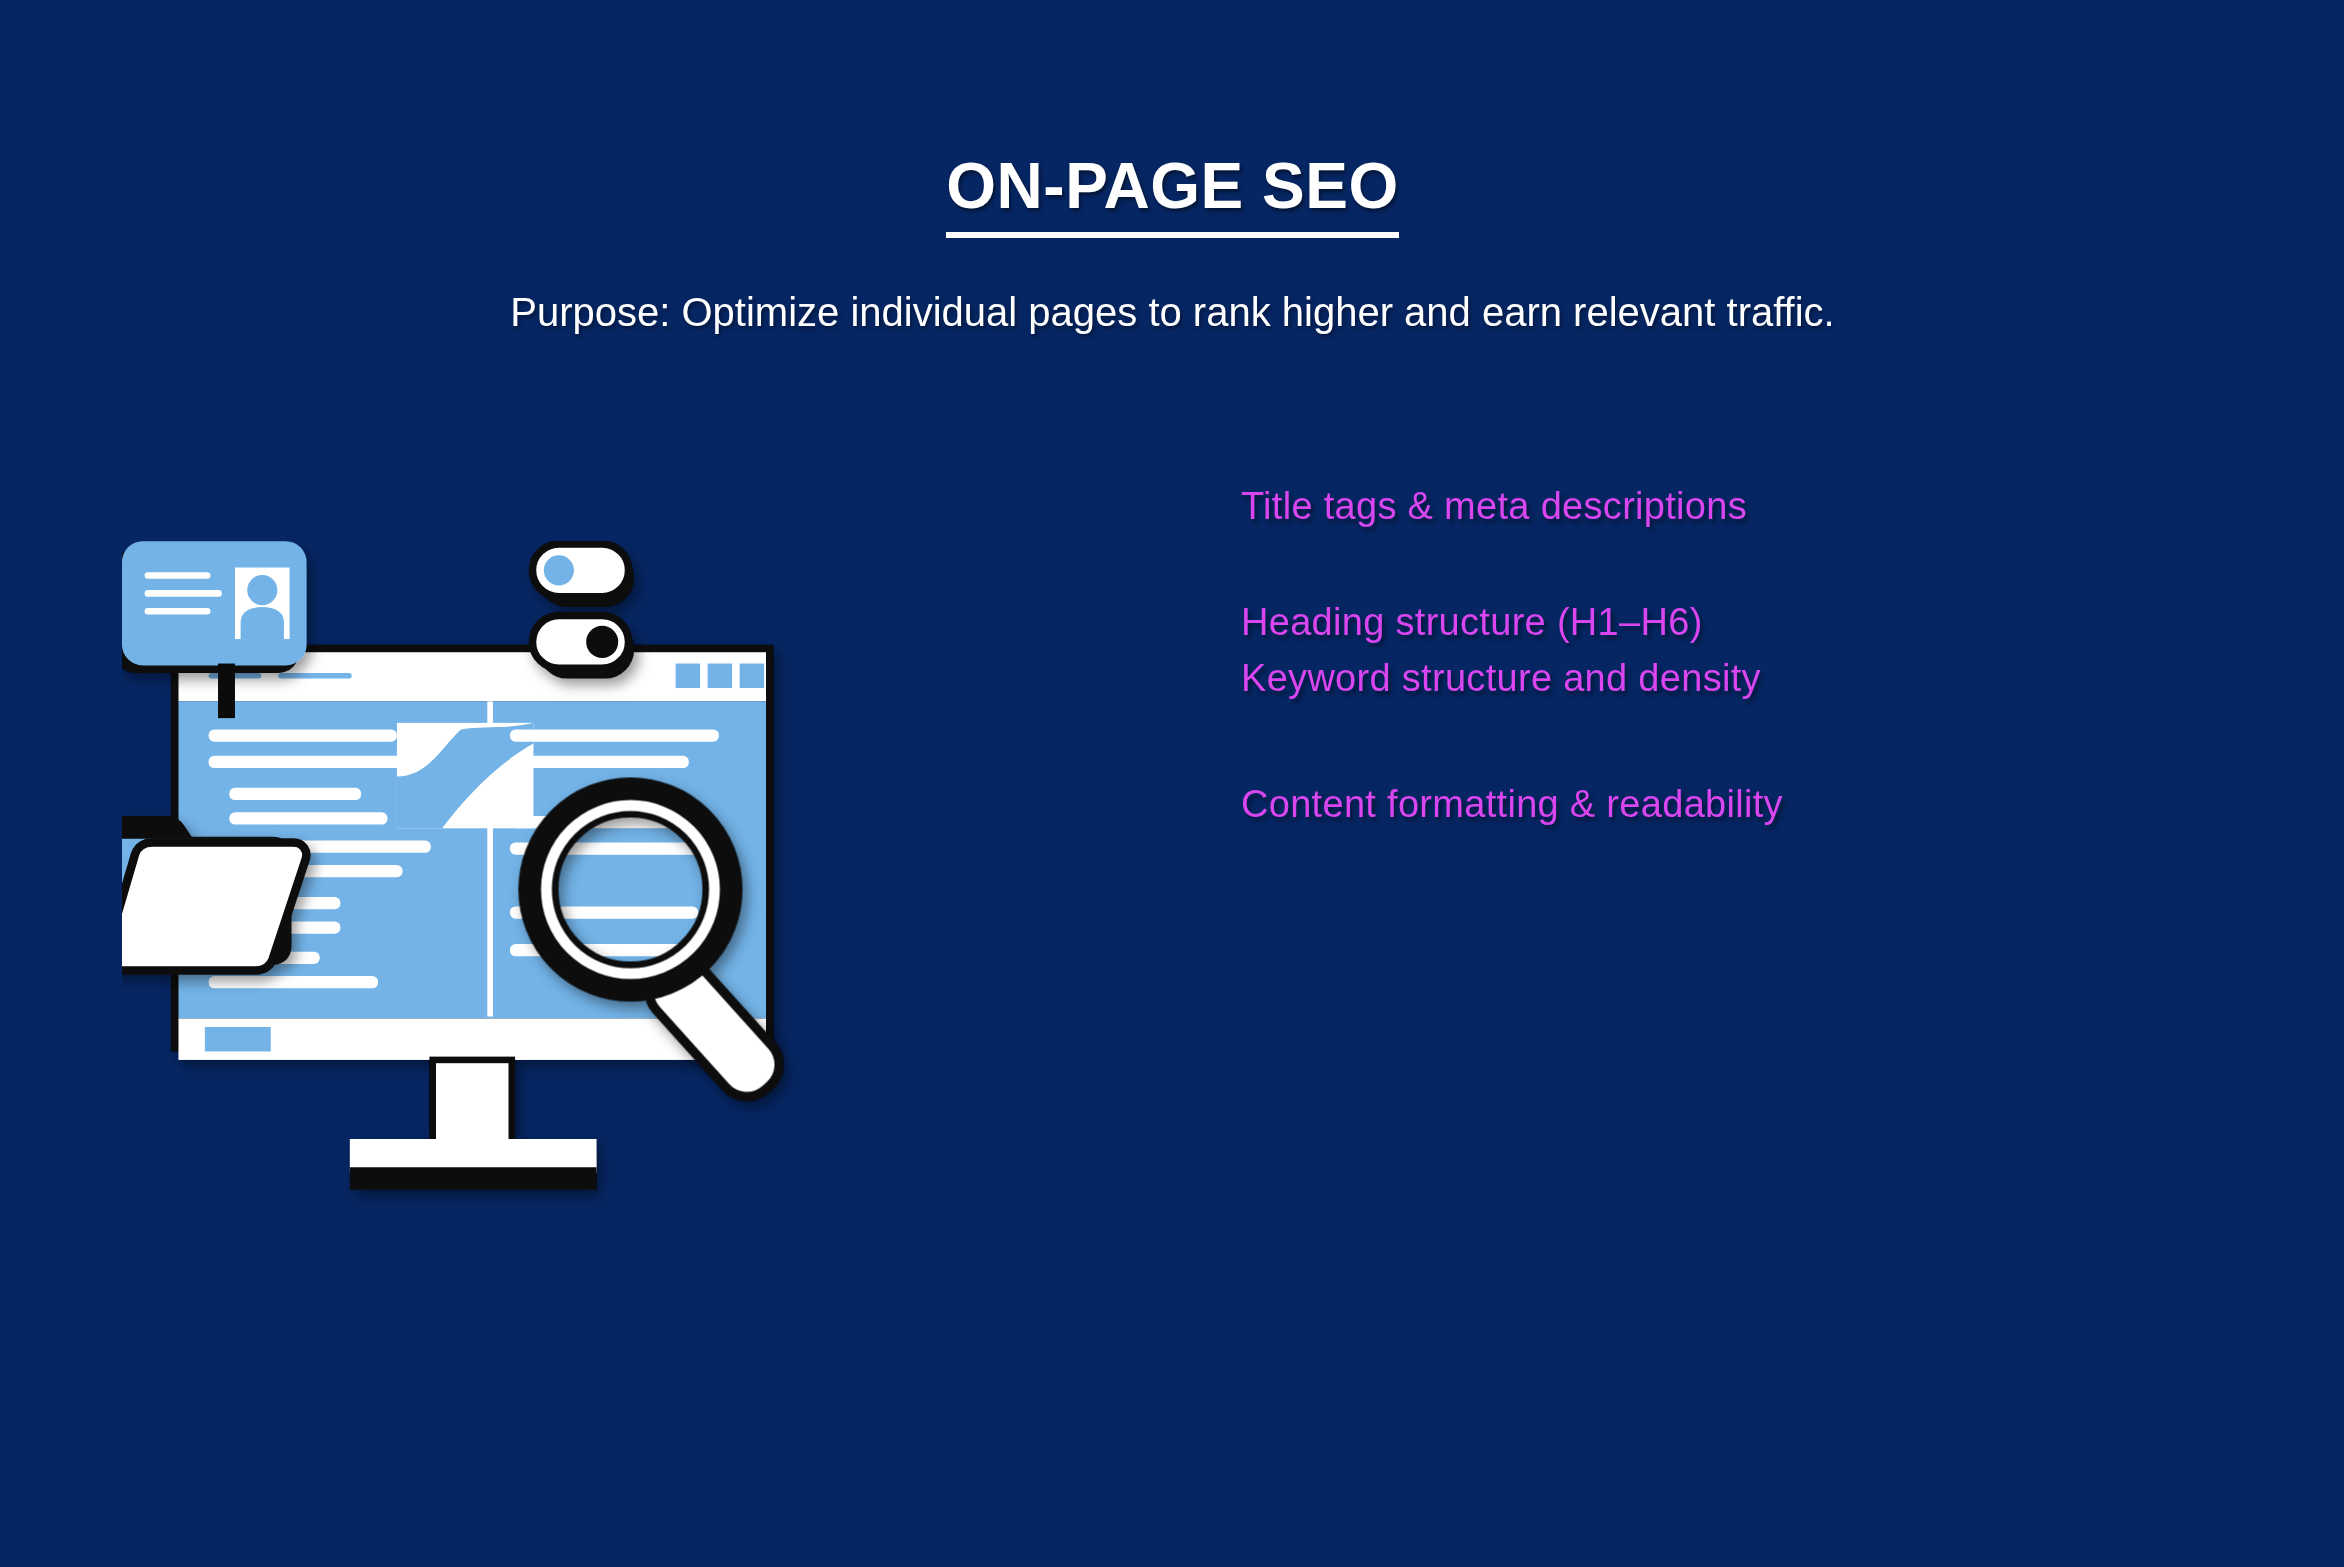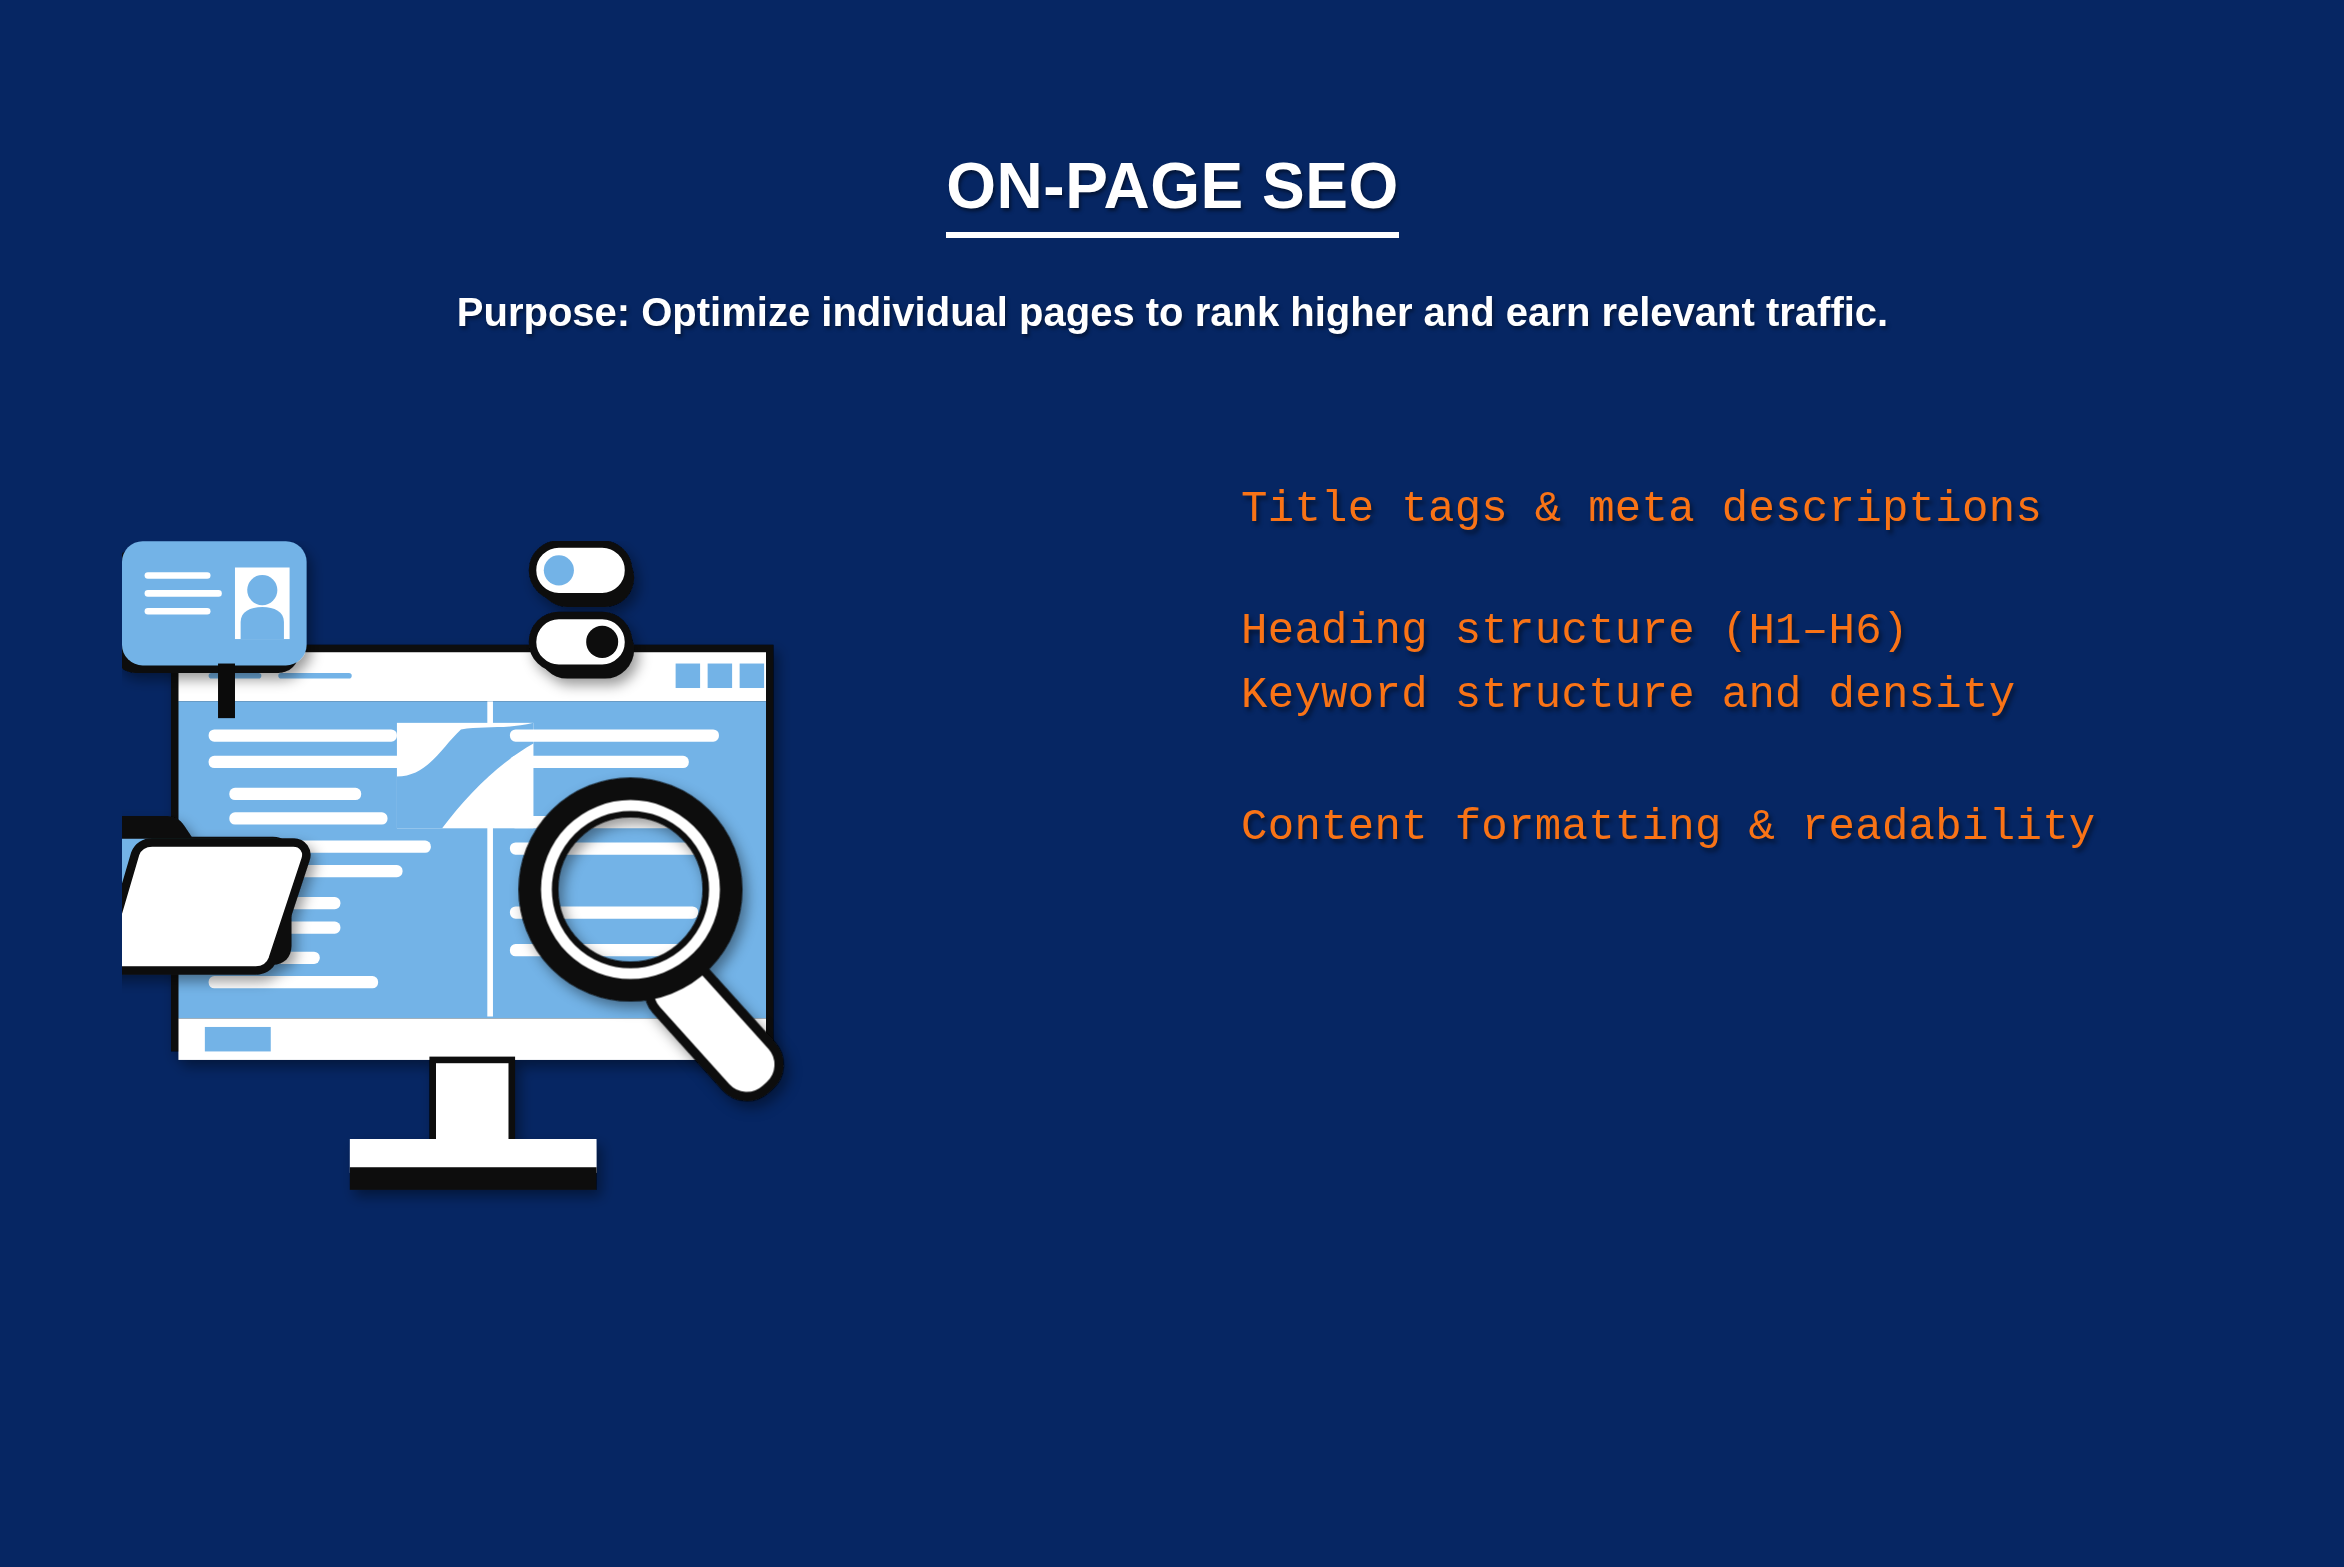--- a/index.html
+++ b/index.html
@@ -26,37 +26,36 @@
     display:inline-block;
     border-bottom:6.6px solid #ffffff;
     padding-bottom:9.4px;
   }
   #slide-subtitle {
     position:absolute;
     left:0; right:0; top:290px;
     text-align:center;
     color:#ffffff;
     font-size:40px;
-    font-weight:700;
+    font-weight:400;
     text-shadow:1.9px 2.8px 3.8px rgba(0,0,0,0.4);
   }
 
   
   #feature-list {
     position:absolute;
     left:1241px; top:485px;
     width:1064px;
   }
   .feature-item {
-    color:#f97316;
-    font-size:44px;
+    color:#d946ef;
+    font-size:38px;
     line-height:1.12;
     text-shadow:2.8px 3.8px 4.7px rgba(0,0,0,0.45);
     letter-spacing:0.3px;
-    font-family:Liberation Mono, monospace;
   }
   .gap-sm { margin-bottom:14px; }
   .gap-md { margin-bottom:73px; }
   .gap-lg { margin-bottom:83px; }
 
   
   #illustration {
     position:absolute;
     left:122px; top:541px;
     width:1111px; height:697px;

